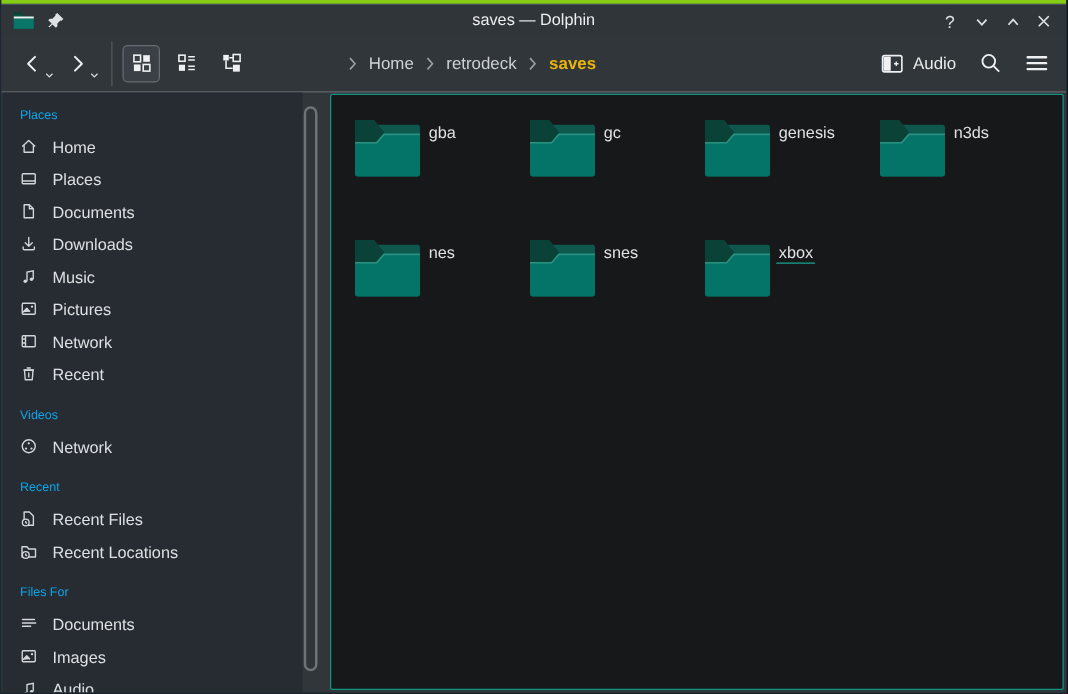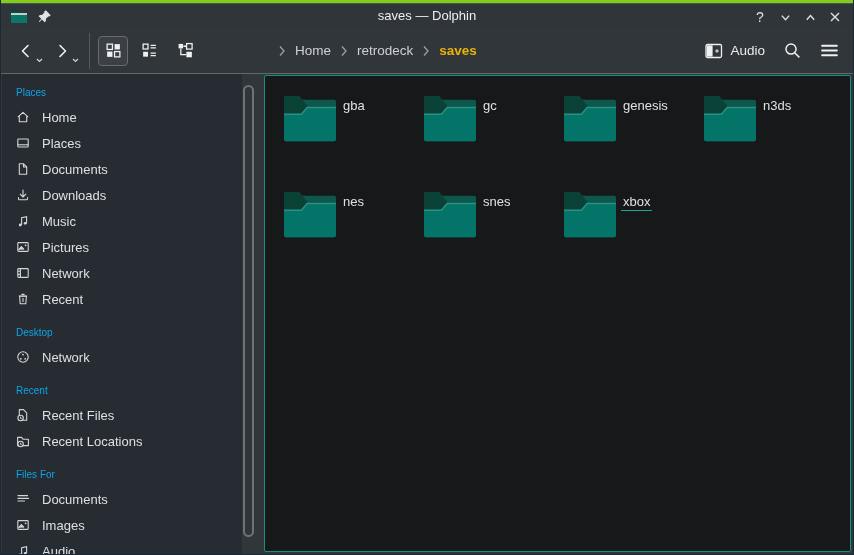--- a/index.html
+++ b/index.html
@@ -246,21 +246,21 @@
       <span>Network</span>
     </div>
     <div class="side-item">
       <svg width="16" height="16" viewBox="0 0 16 16" fill="none" stroke="currentColor" stroke-width="1.1" stroke-linejoin="round">
           <path d="M4.6 5.2h6.8l-.6 7.6H5.2z"></path>
           <path d="M3.8 5h8.4M6.4 3.4h3.2M8 7v4"></path>
         </svg>
       <span>Recent</span>
     </div>
 
-    <div class="side-header gap">Desktop</div>
+    <div class="side-header gap">Videos</div>
     <div class="side-item">
       <svg width="16" height="16" viewBox="0 0 16 16" fill="none" stroke="currentColor" stroke-width="1.1">
           <circle cx="8" cy="8" r="5.2"></circle>
           <circle cx="8" cy="5.6" r="0.9" fill="currentColor" stroke="none"></circle>
           <circle cx="5.8" cy="9.8" r="0.9" fill="currentColor" stroke="none"></circle>
           <circle cx="10.2" cy="9.8" r="0.9" fill="currentColor" stroke="none"></circle>
         </svg>
       <span>Network</span>
     </div>
 

